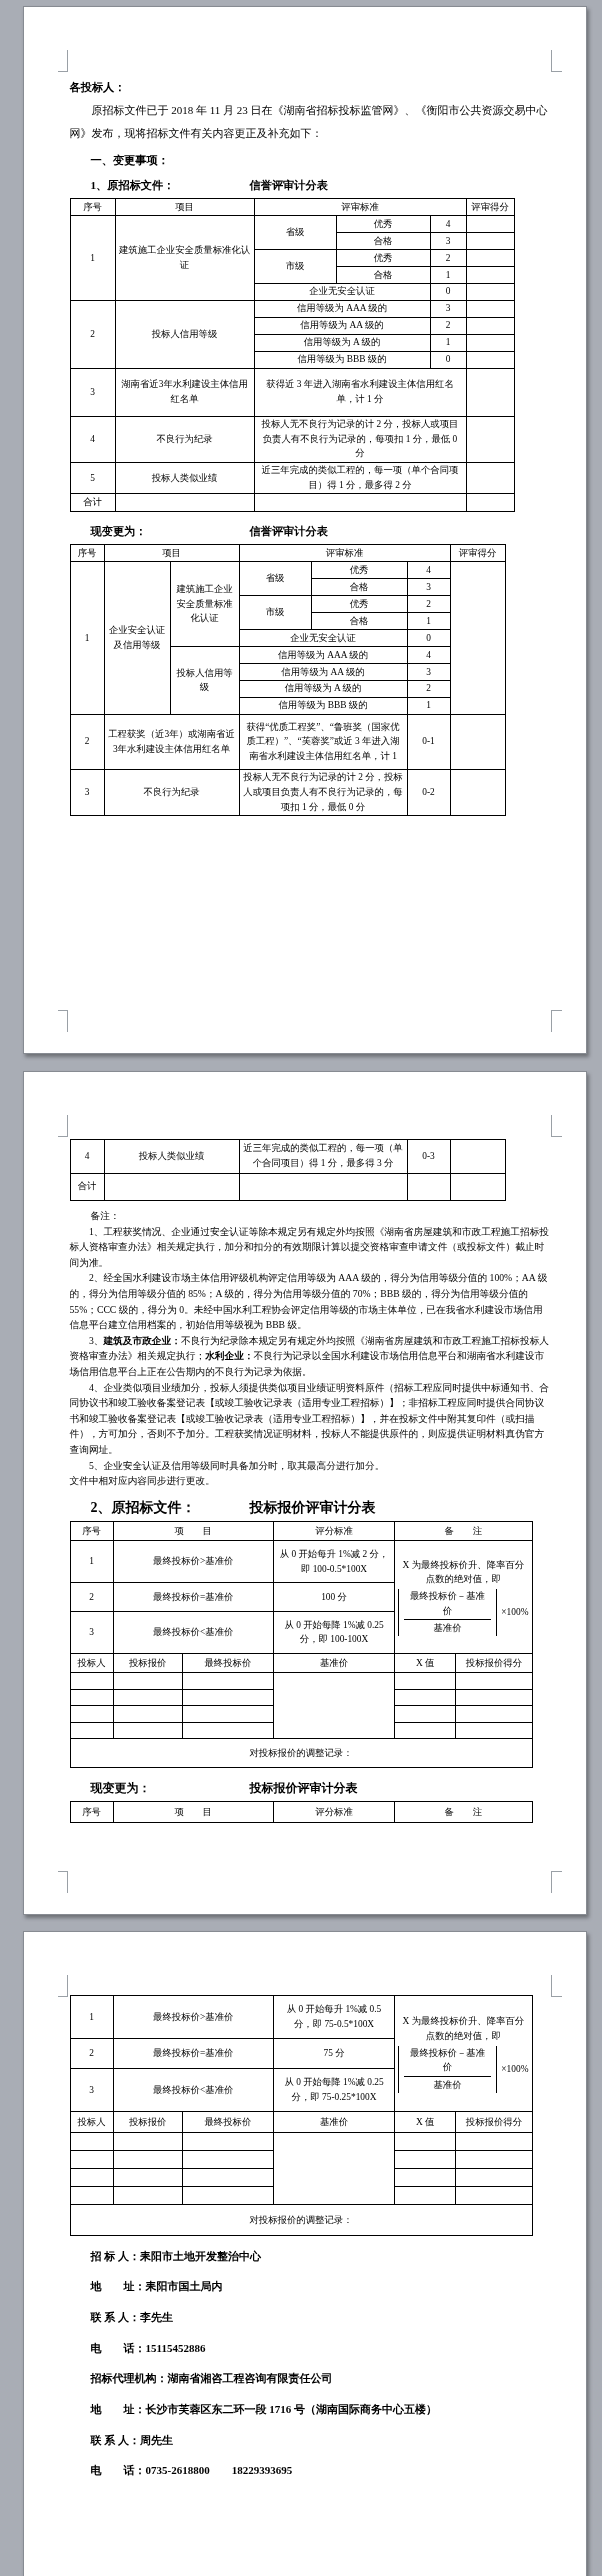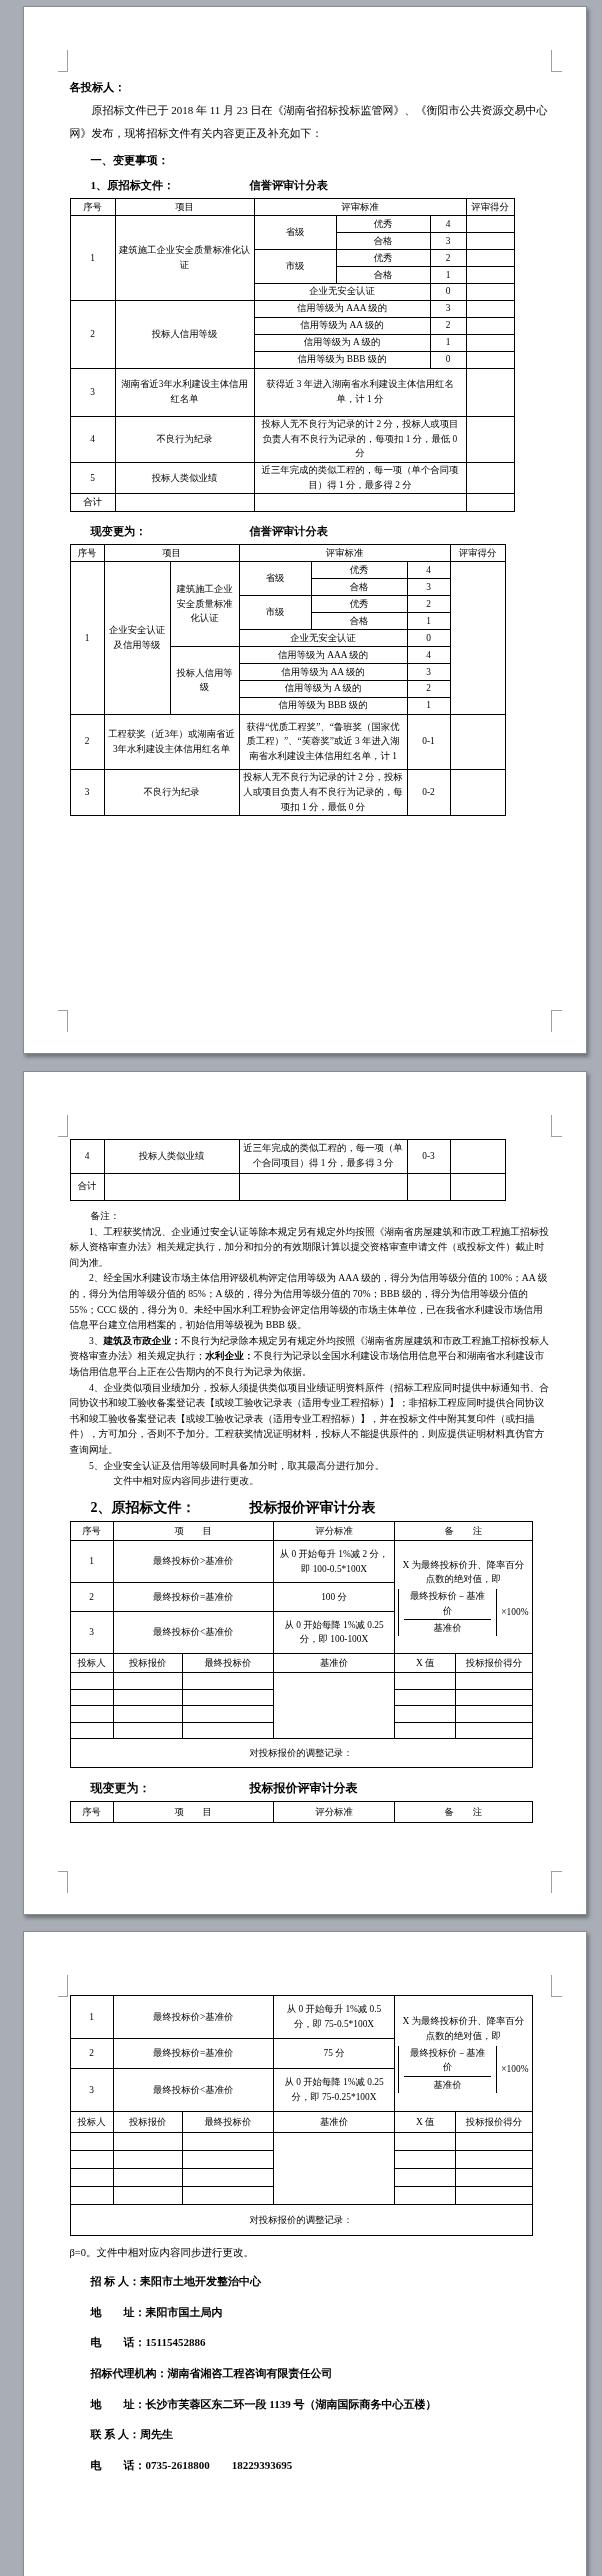--- a/index.html
+++ b/index.html
@@ -54,21 +54,21 @@
   td.top{vertical-align:top;text-align:left;}
 
   .h18{height:13.5px}.h20{height:15px}.h22{height:16.5px}.h24{height:18px}
   .h26{height:19.5px}.h28{height:21px}.h36{height:27px}.h38{height:28.5px}
   .h40{height:30px}.h42{height:31px}.h46{height:34px}.h52{height:39px}
   .h56{height:42px}.h58{height:43px}.h60{height:45px}.h64{height:48px}.h74{height:55px}
 
   .notes{margin-top:7.5px;font-size:9.7px;line-height:15.6px;}
   .notes .nlabel{font-weight:normal;padding-left:21px;}
   .notes p{margin:0;text-indent:2em;}
-  .notes p.noindent{text-indent:0;margin-left:44px;}
+  .notes p.noindent{text-indent:0;}
 
   .fracwrap{display:flex;align-items:center;margin-top:2.2px;}
   .frac{display:inline-block;text-align:center;border-left:0.7px solid #000;border-right:0.7px solid #000;padding:0 4.5px;margin-left:0;}
   .frac .num{border-bottom:0.7px solid #000;padding:0 3px 0.7px 3px;}
   .frac .den{padding-top:1.5px;}
   .times{margin-left:4.5px;}
 
   .beta{font-size:10.5px;line-height:18px;margin:7.5px 0 0 0;}
   .contact-title{font-size:12.7px;font-weight:bold;margin-top:19.5px;line-height:22.5px;}
   .contact{margin-top:10.5px;font-size:11px;}
@@ -506,37 +506,39 @@
             <td></td>
         <td></td>
             <td></td>
       </tr>
       <tr class="h42">
         <td colspan="6" class="top">对投标报价的调整记录：</td>
       </tr>
     </tbody>
       </table>
 
-    <p class="beta">β=0。文件中相对应内容同步进行更改。</p>
 
     <div class="contact">
       <div class="cline">
         <span>招 标 人：</span><span>耒阳市土地开发整治中心</span>
       </div>
       <div class="cline">
         <span>地　　址：</span><span>耒阳市国土局内</span>
       </div>
       <div class="cline">
+        <span>联 系 人：</span><span>李先生</span>
+      </div>
+      <div class="cline">
         <span>电　　话：</span><span>15115452886</span>
       </div>
       <div class="cline">
         <span>招标代理机构：</span><span>湖南省湘咨工程咨询有限责任公司</span>
       </div>
       <div class="cline">
-        <span>地　　址：</span><span>长沙市芙蓉区东二环一段 1139 号（湖南国际商务中心五楼）</span>
+        <span>地　　址：</span><span>长沙市芙蓉区东二环一段 1716 号（湖南国际商务中心五楼）</span>
       </div>
       <div class="cline">
         <span>联 系 人：</span><span>周先生</span>
       </div>
       <div class="cline">
         <span>电　　话：</span><span>0735-2618800　　18229393695</span>
       </div>
     </div>
   </div>
 

